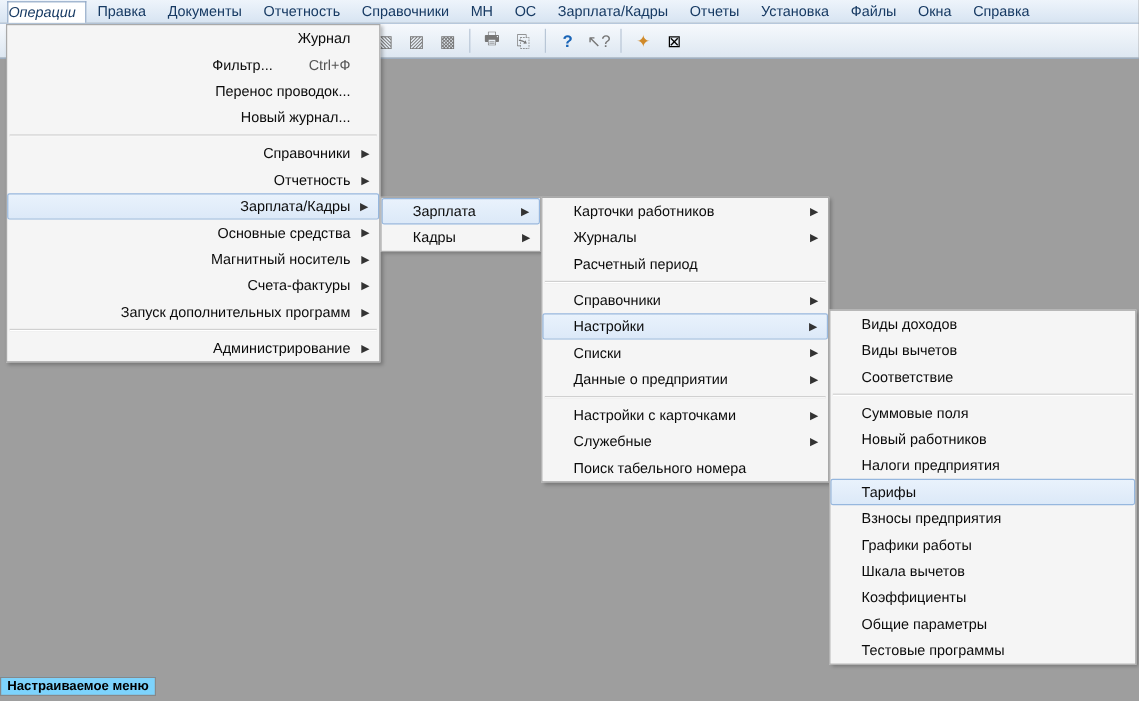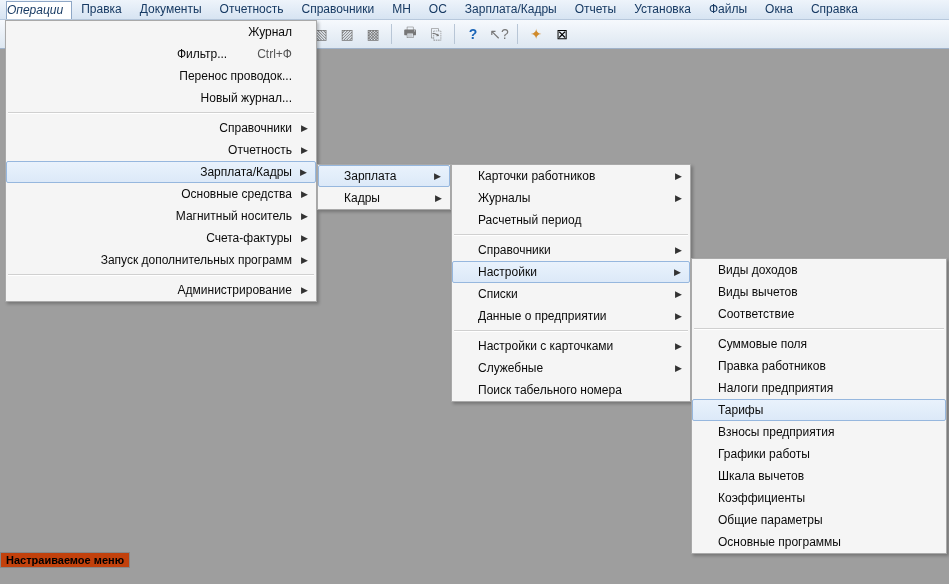--- a/index.html
+++ b/index.html
@@ -54,22 +54,22 @@
     color: #777;
   }
   .tool-sep { width: 1px; height: 20px; background: #b8c6d6; margin: 0 3px; }
   .workspace {
     position: absolute;
     top: 49px; left: 0; right: 0; bottom: 0;
     background: #9e9e9e;
   }
   .statusbar {
     position: absolute;
-    left: 0; bottom: 16px;
-    background: #c2410c;
+    left: 0; bottom: 4px;
+    background: #7dd3fc;
     border: 1px solid #888;
     padding: 1px 5px;
     font-size: 11px;
   }
   .menu {
     position: absolute;
     background: #f5f5f5;
     border: 1px solid #a9a9a9;
     box-shadow: 2px 2px 3px rgba(0,0,0,.25);
     z-index: 100;
@@ -277,21 +277,21 @@
       <span class="label">Виды вычетов</span>
     </div>
   <div class="item">
       <span class="label">Соответствие</span>
     </div>
   <div class="sep"></div>
   <div class="item">
       <span class="label">Суммовые поля</span>
     </div>
   <div class="item">
-      <span class="label">Правка работников</span>
+      <span class="label">Новый работников</span>
     </div>
   <div class="item">
       <span class="label">Налоги предприятия</span>
     </div>
   <div class="item highlight">
       <span class="label">Тарифы</span>
     </div>
   <div class="item">
       <span class="label">Взносы предприятия</span>
     </div>
@@ -301,17 +301,17 @@
   <div class="item">
       <span class="label">Шкала вычетов</span>
     </div>
   <div class="item">
       <span class="label">Коэффициенты</span>
     </div>
   <div class="item">
       <span class="label">Общие параметры</span>
     </div>
   <div class="item">
-      <span class="label">Основные программы</span>
+      <span class="label">Тестовые программы</span>
     </div>
 </div>
 
 <div class="statusbar"><b>Настраиваемое меню</b></div>
 
 </body></html>

